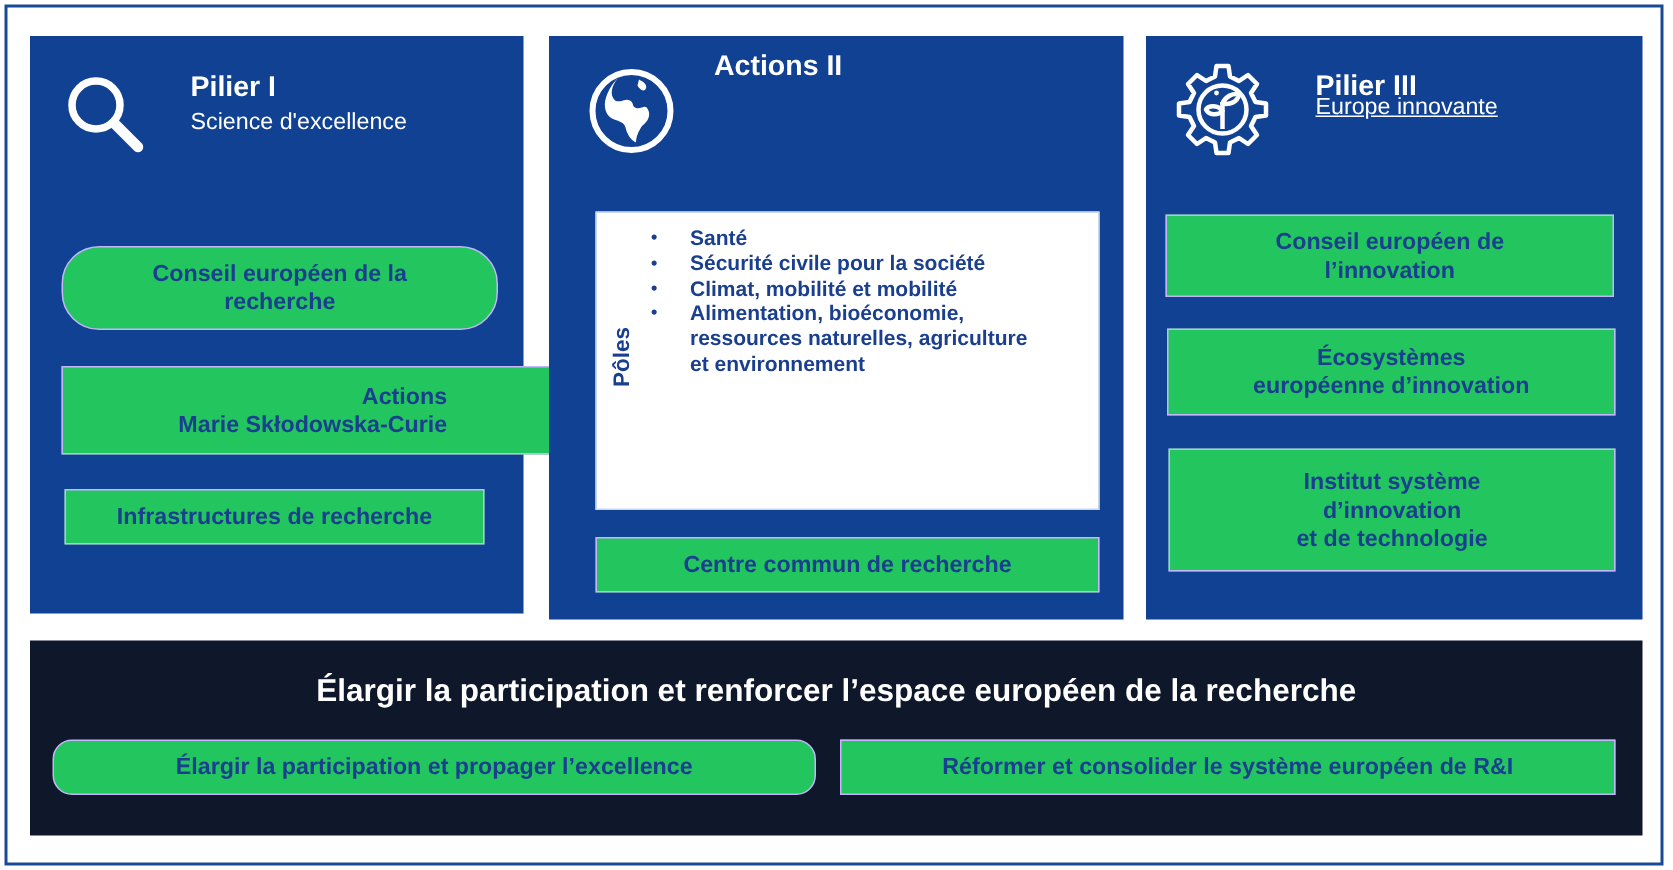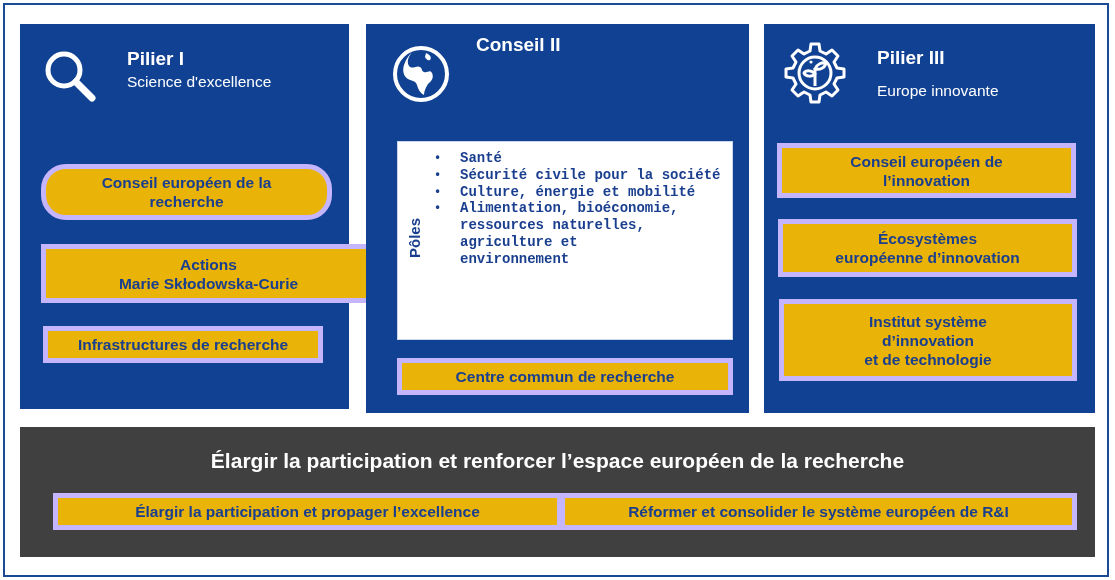--- a/index.html
+++ b/index.html
@@ -14,48 +14,48 @@
       position: absolute; background: #104192; color: #ffffff;
     }
     .pillar-icon { position: absolute; }
     .pillar-title {
       position: absolute; font-weight: bold; font-size: 19px; line-height: 22px; color: #fff;
     }
     .pillar-subtitle {
       position: absolute; font-size: 15.5px; line-height: 19px; color: #fff;
     }
     .wbox {
-      position: absolute; background: #eab308; color: #1a3f8f;
+      position: absolute; background: #22c55e; color: #1a3f8f;
       font-weight: bold; font-size: 15.5px; line-height: 19px;
       display: flex; align-items: center; justify-content: center; text-align: center;
-      border: 5px solid #c4b5fd;
+      border: 1px solid #c4b5fd;
     }
     .wbox span { white-space: pre-line; }
 
     .poles-box {
       position: absolute; left: 397px; top: 141px; width: 336px; height: 199px;
       background: #fff; border: 1px solid #c9d6ea;
     }
     .poles-label {
       position: absolute; left: 8px; top: 116px; width: 60px;
       transform: rotate(-90deg); transform-origin: left top;
       font-weight: bold; font-size: 15px; color: #1a3f8f;
     }
     .poles-list {
       position: absolute; left: 32px; top: 8px; list-style: none;
       color: #1a3f8f; font-weight: bold; font-size: 14px; line-height: 16.8px;
     }
-    .poles-list li { position: relative; padding-left: 30px; font-family: Liberation Mono, monospace; }
+    .poles-list li { position: relative; padding-left: 30px; }
     .poles-list li::before {
       content: "\2022"; position: absolute; left: 4px; top: 0; font-size: 12px;
     }
 
     .band {
       position: absolute; left: 20px; top: 427px; width: 1075px; height: 130px;
-      background: #404040;
+      background: #0f172a;
     }
     .band-title {
       position: absolute; left: 0; top: 22px; width: 100%; text-align: center;
       font-weight: bold; font-size: 21px; color: #fff;
     }
   </style>
 </head>
 <body>
 
 <div class="frame"></div>
@@ -65,78 +65,78 @@
     <circle cx="24" cy="24" r="16" fill="none" stroke="#fff" stroke-width="5"></circle>
     <line x1="36" y1="36" x2="52" y2="52" stroke="#fff" stroke-width="7" stroke-linecap="round"></line>
   </svg>
   <div class="pillar-title" style="left:107px; top:24px;">Pilier I</div>
   <div class="pillar-subtitle" style="left:107px; top:48px;">Science d'excellence</div>
 </div>
 <div class="wbox" style="left:41px; top:164px; width:291px; height:56px;border-radius:25px;">
     <span>Conseil européen de la
 recherche</span>
   </div>
-<div class="wbox" style="left:41px; top:244px; width:335px; height:59px;">
+<div class="wbox" style="left:41px; top:244px; width:335px; height:59px;text-align:right;">
     <span>Actions
 Marie Skłodowska-Curie</span>
   </div>
 <div class="wbox" style="left:43px; top:326px; width:280px; height:37px;">
     <span>Infrastructures de recherche</span>
   </div>
 
 <div class="pillar" style="left:366px; top:24px; width:383px; height:389px;">
   <svg class="pillar-icon" style="left:24px; top:19px;" width="62" height="62" viewBox="0 0 62 62">
     <circle cx="31" cy="31" r="26" fill="none" stroke="#fff" stroke-width="4"></circle>
     <path d="M22 9 C18 14 16 20 20 24 C24 26 27 22 30 24 C33 26 31 28 34 29 C38 30 40 26 42 30 C44 34 42 38 38 41 C36 44 34 48 34 52 C30 50 28 46 27 42 C26 38 22 38 18 36 C14 34 12 28 14 22 C16 16 19 12 22 9 Z" fill="#fff"></path>
     <path d="M36 10 C40 12 42 14 40 17 C38 18 36 16 35 14 Z" fill="#fff"></path>
   </svg>
-  <div class="pillar-title" style="left:110px; top:10px;">Conseil II</div>
+  <div class="pillar-title" style="left:110px; top:10px;">Actions II</div>
 </div>
 <div class="poles-box">
   <div class="poles-label">Pôles</div>
   <ul class="poles-list" style="width:300px;">
     <li>Santé</li>
     <li>Sécurité civile pour la société</li>
-    <li>Culture, énergie et mobilité</li>
+    <li>Climat, mobilité et mobilité</li>
     <li style="width:262px;">Alimentation, bioéconomie, ressources naturelles, agriculture et environnement</li>
   </ul>
 </div>
 <div class="wbox" style="left:397px; top:358px; width:336px; height:37px;">
     <span>Centre commun de recherche</span>
   </div>
 
 <div class="pillar" style="left:764px; top:24px; width:331px; height:389px;text-align:center;">
   <svg class="pillar-icon" style="left:18px; top:16px;" width="66" height="66" viewBox="0 0 66 66">
     <g fill="none" stroke="#fff" stroke-width="3" stroke-linejoin="round">
       <path d="M29 4 h8 l1 7 l6 3 l6 -4 l6 6 l-4 6 l3 6 l7 1 v8 l-7 1 l-3 6 l4 6 l-6 6 l-6 -4 l-6 3 l-1 7 h-8 l-1 -7 l-6 -3 l-6 4 l-6 -6 l4 -6 l-3 -6 l-7 -1 v-8 l7 -1 l3 -6 l-4 -6 l6 -6 l6 4 l6 -3 Z"></path>
       <circle cx="33" cy="33" r="16"></circle>
       <path d="M33 46 V28"></path>
       <path d="M33 34 C30 30 24 30 22 33 C24 37 30 37 33 34 Z"></path>
       <path d="M33 29 C35 24 40 22 44 23 C43 28 38 30 33 29 Z"></path>
     </g>
     <circle cx="29" cy="22" r="1.6" fill="#fff"></circle>
   </svg>
   <div class="pillar-title" style="left:113px; top:23px;">Pilier III</div>
-  <div class="pillar-subtitle" style="left:113px; top:57px;">Europe innovante</div>
+  <div class="pillar-subtitle" style="left:113px; top:38px;text-decoration:underline;">Europe innovante</div>
 </div>
 <div class="wbox" style="left:777px; top:143px; width:299px; height:55px;">
     <span>Conseil européen de
 l’innovation</span>
   </div>
 <div class="wbox" style="left:778px; top:219px; width:299px; height:58px;">
     <span>Écosystèmes
 européenne d’innovation</span>
   </div>
 <div class="wbox" style="left:779px; top:299px; width:298px; height:82px;">
     <span>Institut système
 d’innovation
 et de technologie</span>
   </div>
 
 <div class="band">
   <div class="band-title">Élargir la participation et renforcer l’espace européen de la recherche</div>
 </div>
-<div class="wbox" style="left:53px; top:493px; width:509px; height:37px;">
+<div class="wbox" style="left:35px; top:493px; width:509px; height:37px;border-radius:13px;">
     <span>Élargir la participation et propager l’excellence</span>
   </div>
 <div class="wbox" style="left:560px; top:493px; width:517px; height:37px;">
     <span>Réformer et consolider le système européen de R&amp;I</span>
   </div>
 
 </body></html>

